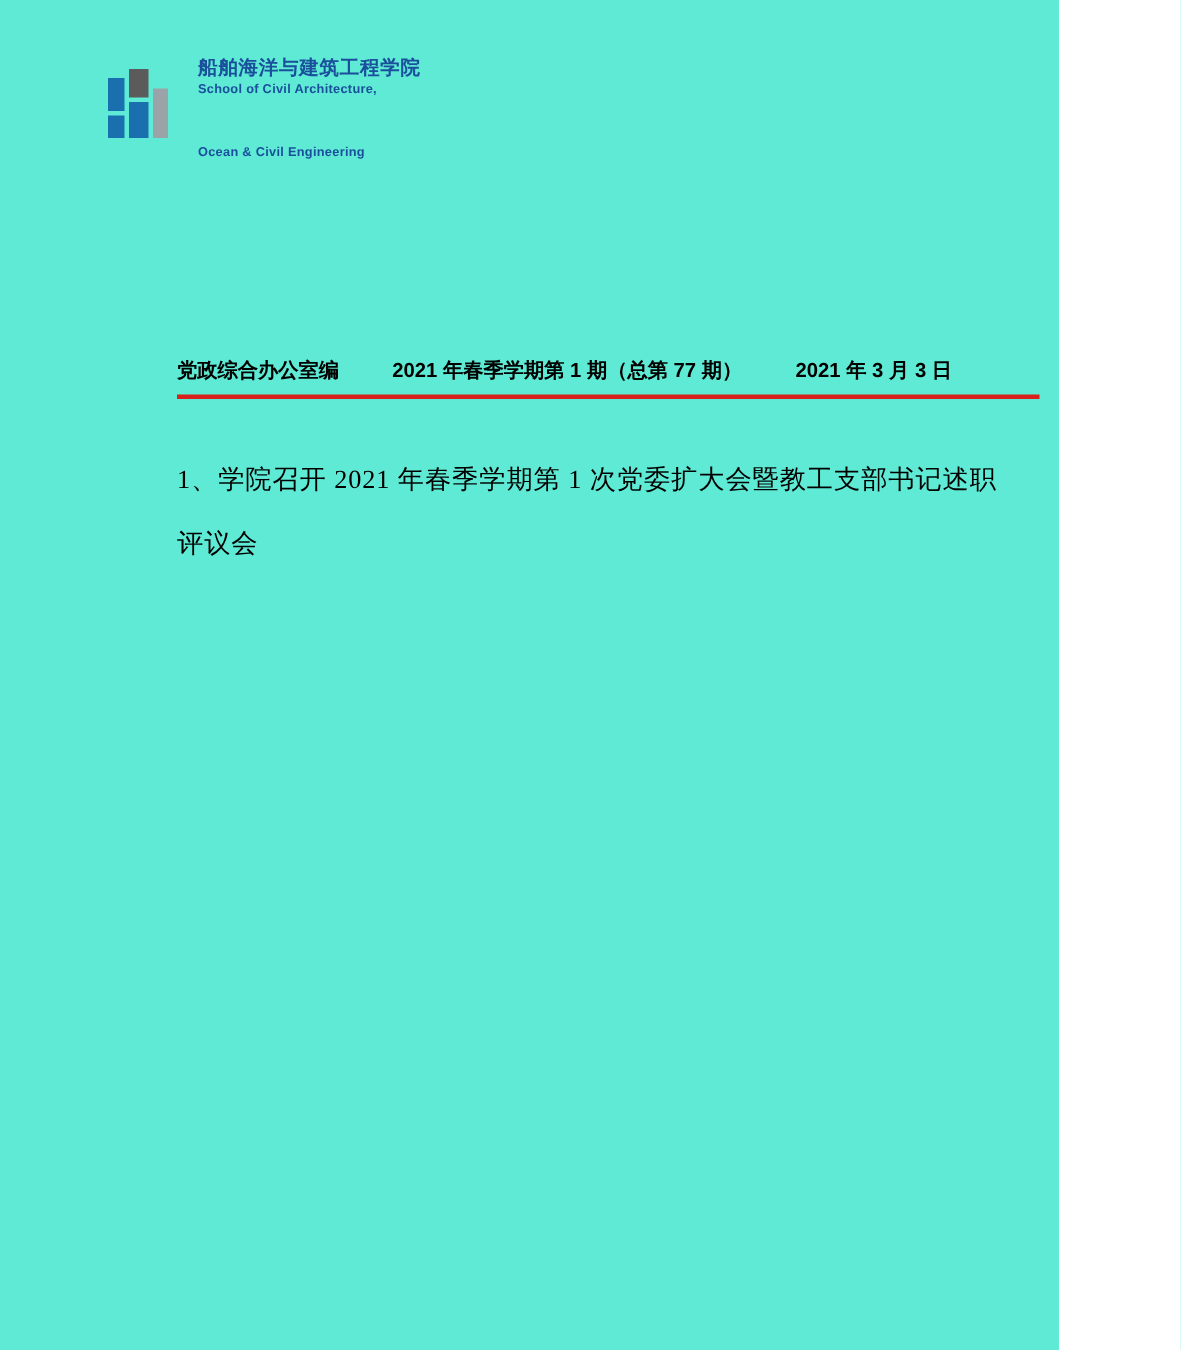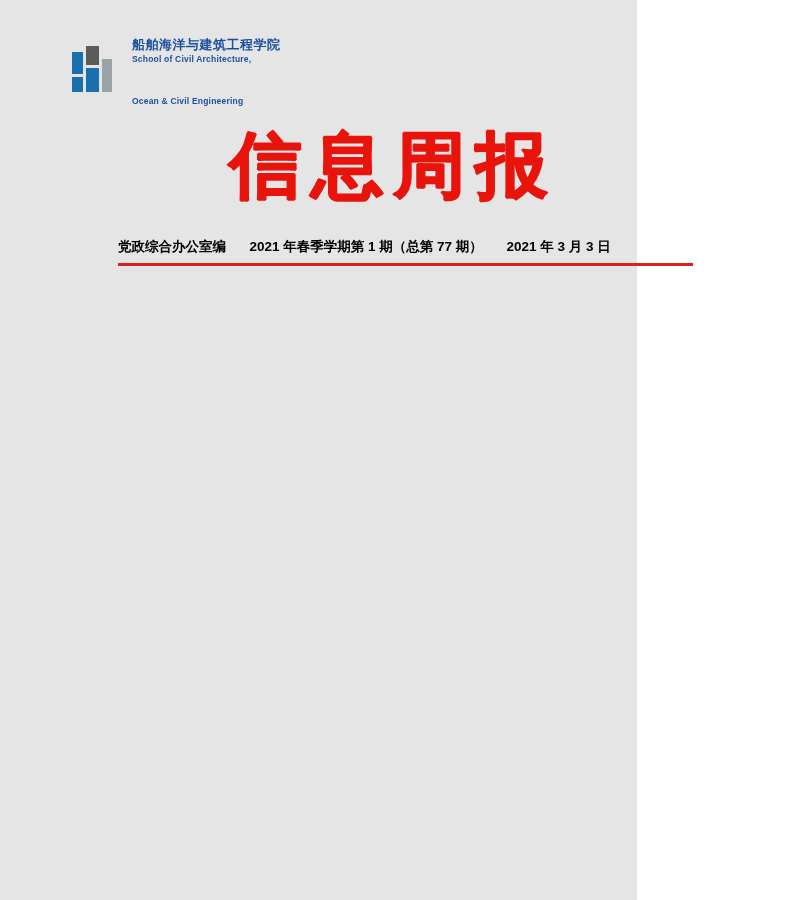--- a/index.html
+++ b/index.html
@@ -10,23 +10,23 @@
   body {
     width: 787px;
     height: 900px;
     font-family: "Liberation Serif", serif;
     color: #000000;
     position: relative;
     overflow: hidden;
   }
   .page {
     position: relative;
-    width: 637px;
+    width: 706px;
     height: 900px;
-    background: #e5e5e5;
+    background: #5eead4;
   }
 
   
   .letterhead {
     position: absolute;
     left: 70px;
     top: 38px;
     display: flex;
     align-items: center;
   }
@@ -97,21 +97,21 @@
     top: 238px;
     width: 575px;
   }
   .issue-line {
     font-family: "Liberation Sans", sans-serif;
     font-size: 13.5px;
     font-weight: bold;
     color: #000000;
     white-space: nowrap;
   }
-  .issue-line .seg { margin-right: 2px; }
+  .issue-line .seg { margin-right: 14px; }
   .issue-line .gap { display: inline-block; width: 14px; }
   .issue-rule {
     margin-top: 7px;
     height: 3px;
     background: #d8211a;
     width: 575px;
   }
 
   
   .body-list {
@@ -144,31 +144,32 @@
       <span class="blk b4"></span>
       <span class="blk b5"></span>
     </div>
     <div class="logo-text">
       <div class="logo-cn">船舶海洋与建筑工程学院</div>
       <div class="logo-en1">School of Civil Architecture,</div>
       <div class="logo-en2">Ocean &amp; Civil Engineering</div>
     </div>
   </div>
 
-  <div class="masthead">
-    <span class="masthead-title">信息周报</span>
-  </div>
 
   <div class="issue-row">
     <div class="issue-line">
       <span class="seg">党政综合办公室编</span>
       <span class="gap"></span>
       <span class="seg">2021 年春季学期第 1 期（总第 77 期）</span>
       <span class="gap"></span>
       <span class="seg">2021 年 3 月 3 日</span>
     </div>
     <div class="issue-rule"></div>
   </div>
 
   <div class="body-list">
+    <div class="item">
+      <span class="wrap2">1、学院召开 2021 年春季学期第 1 次党委扩大会暨教工支部书记述职</span>
+      <span class="wrap2">评议会</span>
+    </div>
   </div>
 
 </div>
 
 </body></html>

